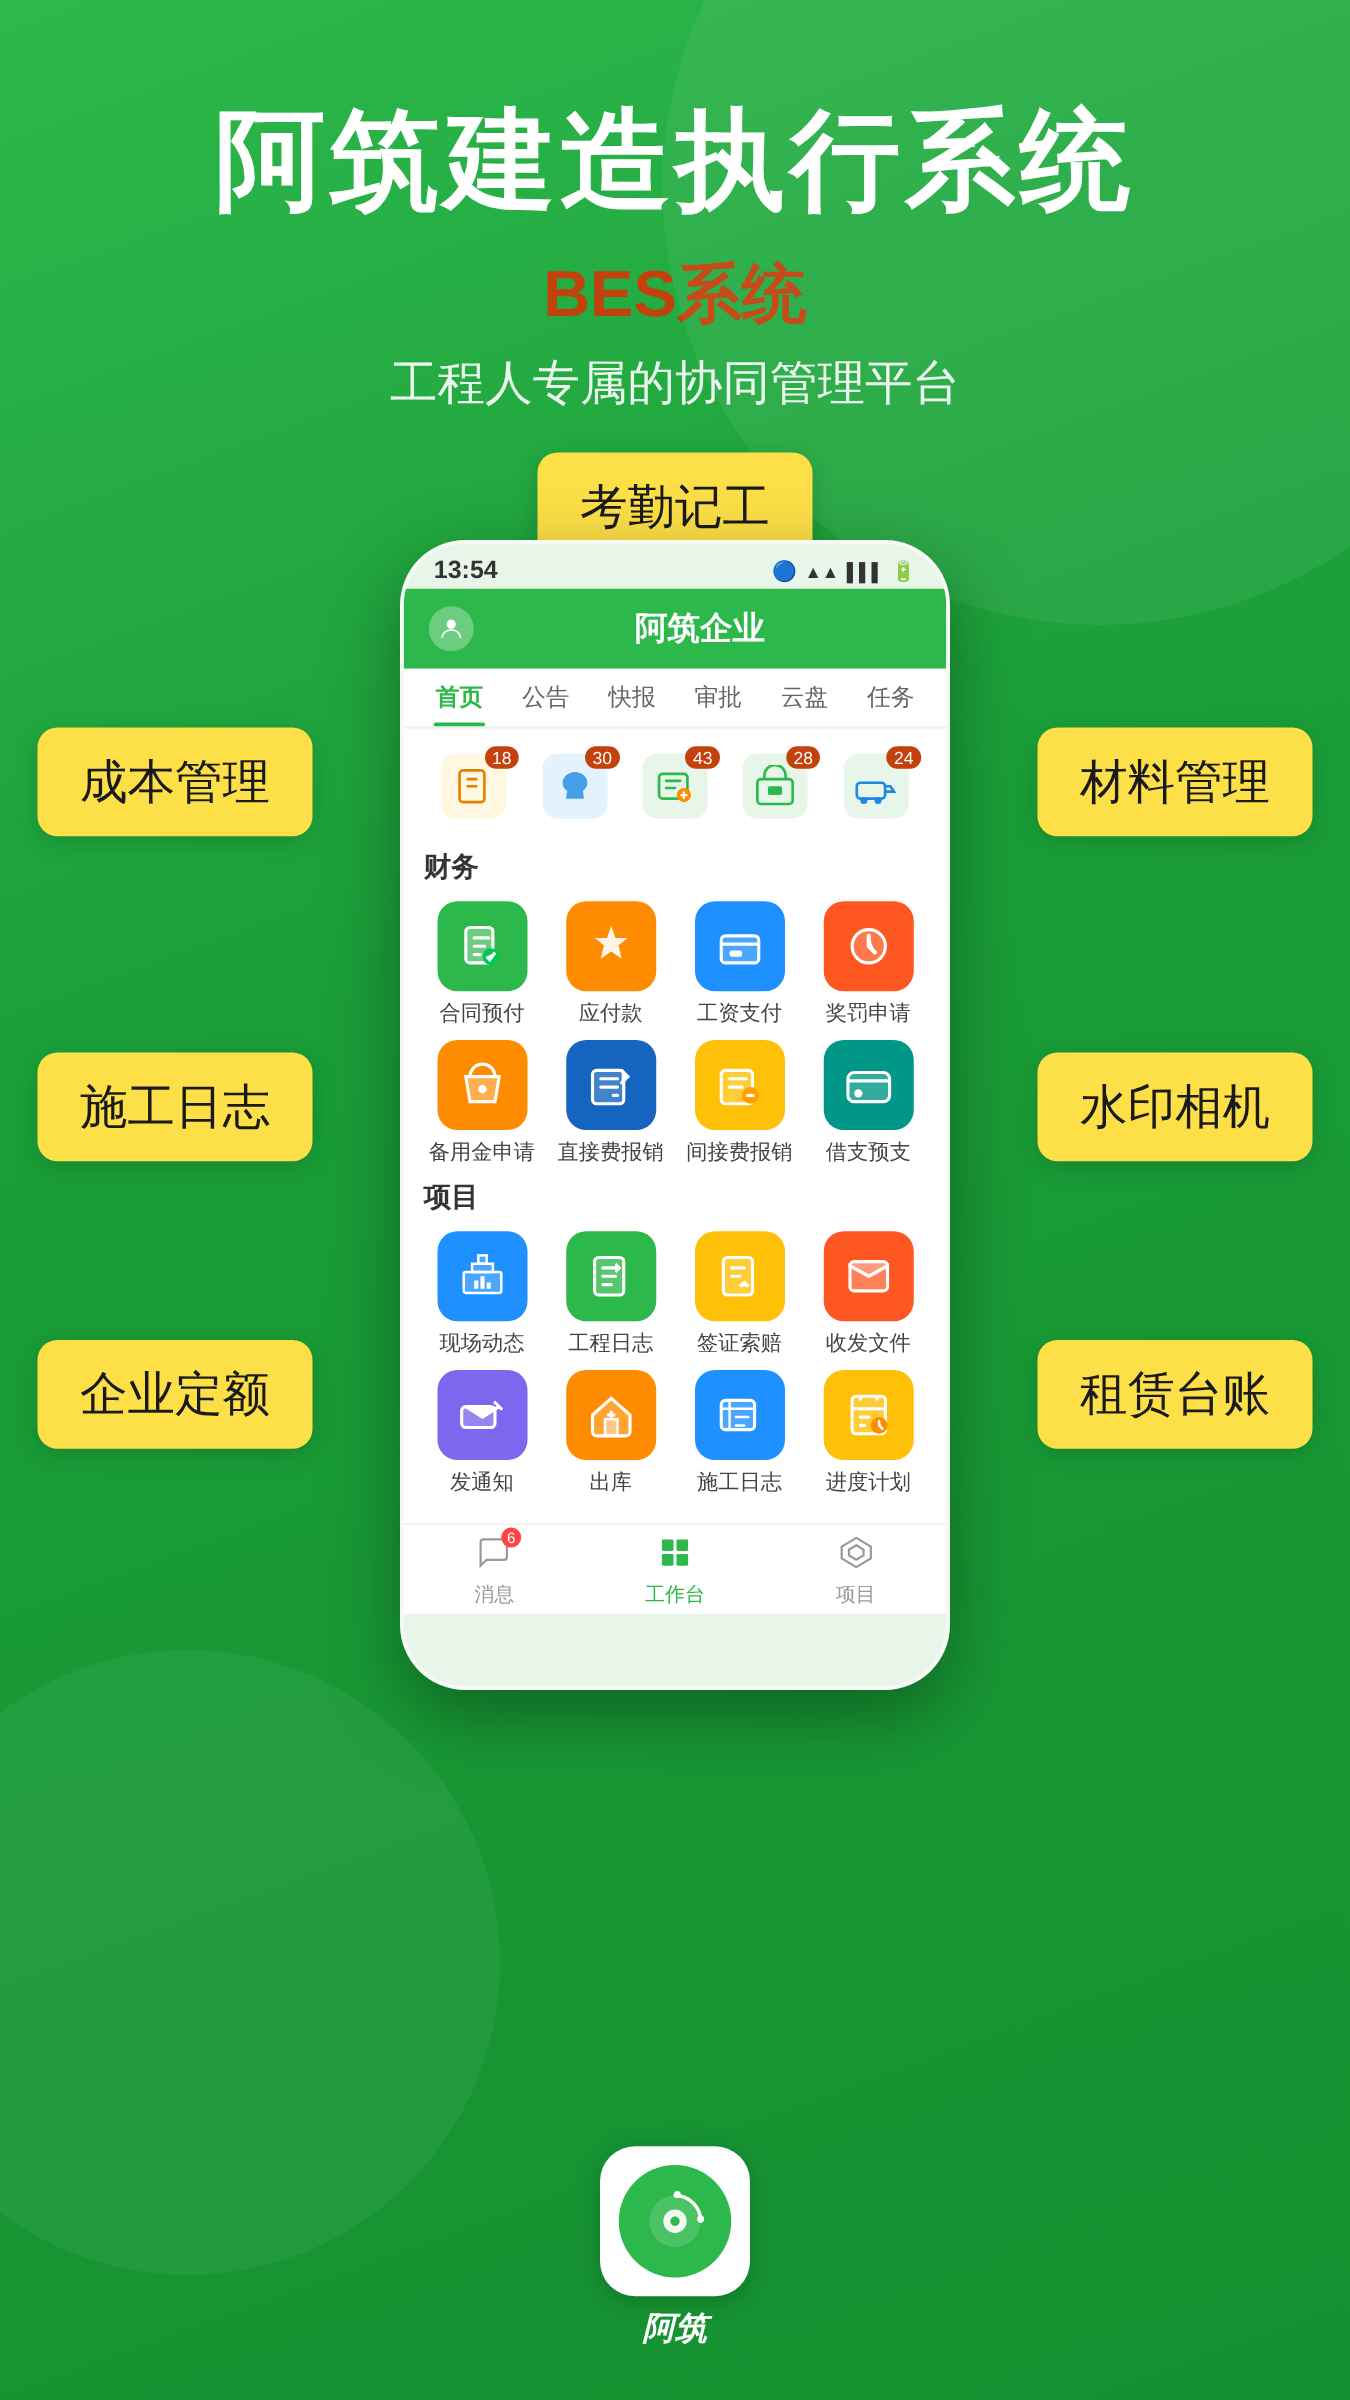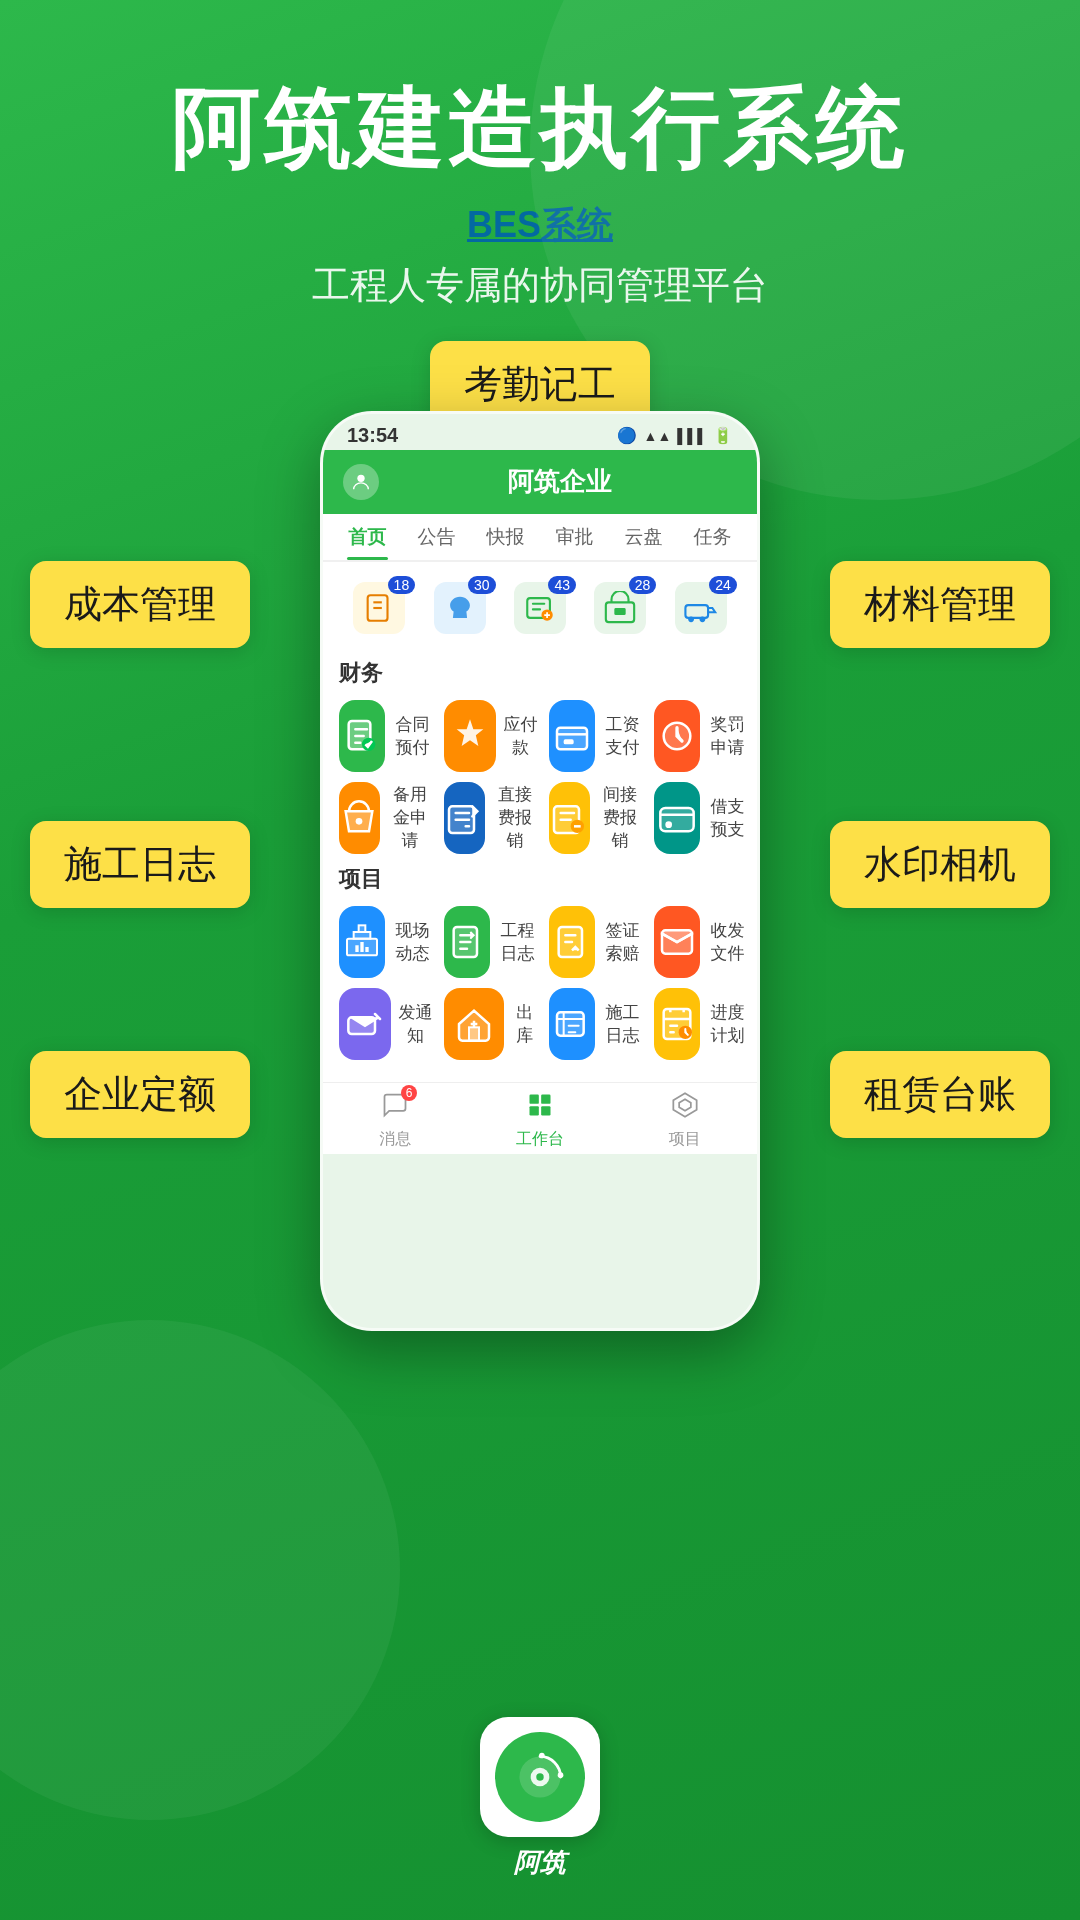--- a/index.html
+++ b/index.html
@@ -33,25 +33,24 @@
       padding-top: 80px;
     }
     .main-title {
       font-size: 88px;
       font-weight: 700;
       color: #fff;
       letter-spacing: 4px;
       line-height: 1.1;
     }
     .sub-title-bes {
-      font-size: 36px;
+      font-size: 52px;
       font-weight: 600;
-      color: #0369a1;
+      color: #c2410c;
       margin-top: 24px;
-      text-decoration: underline;
     }
     .sub-title-desc {
       font-size: 38px;
       color: rgba(255,255,255,0.9);
       margin-top: 10px;
     }
 
     
     .features-area {
       position: relative;
@@ -188,21 +187,21 @@
     }
     .quick-icon-box {
       width: 52px; height: 52px;
       border-radius: 12px;
       display: flex; align-items: center; justify-content: center;
       font-size: 26px;
     }
     .badge {
       position: absolute;
       top: -6px; right: -10px;
-      background: #1d4ed8;
+      background: #c2410c;
       color: white;
       font-size: 14px;
       border-radius: 10px;
       padding: 1px 6px;
       min-width: 22px;
       text-align: center;
     }
 
     .section-title {
       font-size: 22px;
@@ -212,20 +211,21 @@
     }
 
     .app-grid {
       display: grid;
       grid-template-columns: repeat(4, 1fr);
       gap: 10px;
       margin-bottom: 10px;
     }
     .app-item {
       display: flex;
+      flex-direction: column;
       align-items: center;
       gap: 6px;
     }
     .app-icon {
       width: 72px; height: 72px;
       border-radius: 16px;
       display: flex; align-items: center; justify-content: center;
       font-size: 32px;
       color: white;
     }

